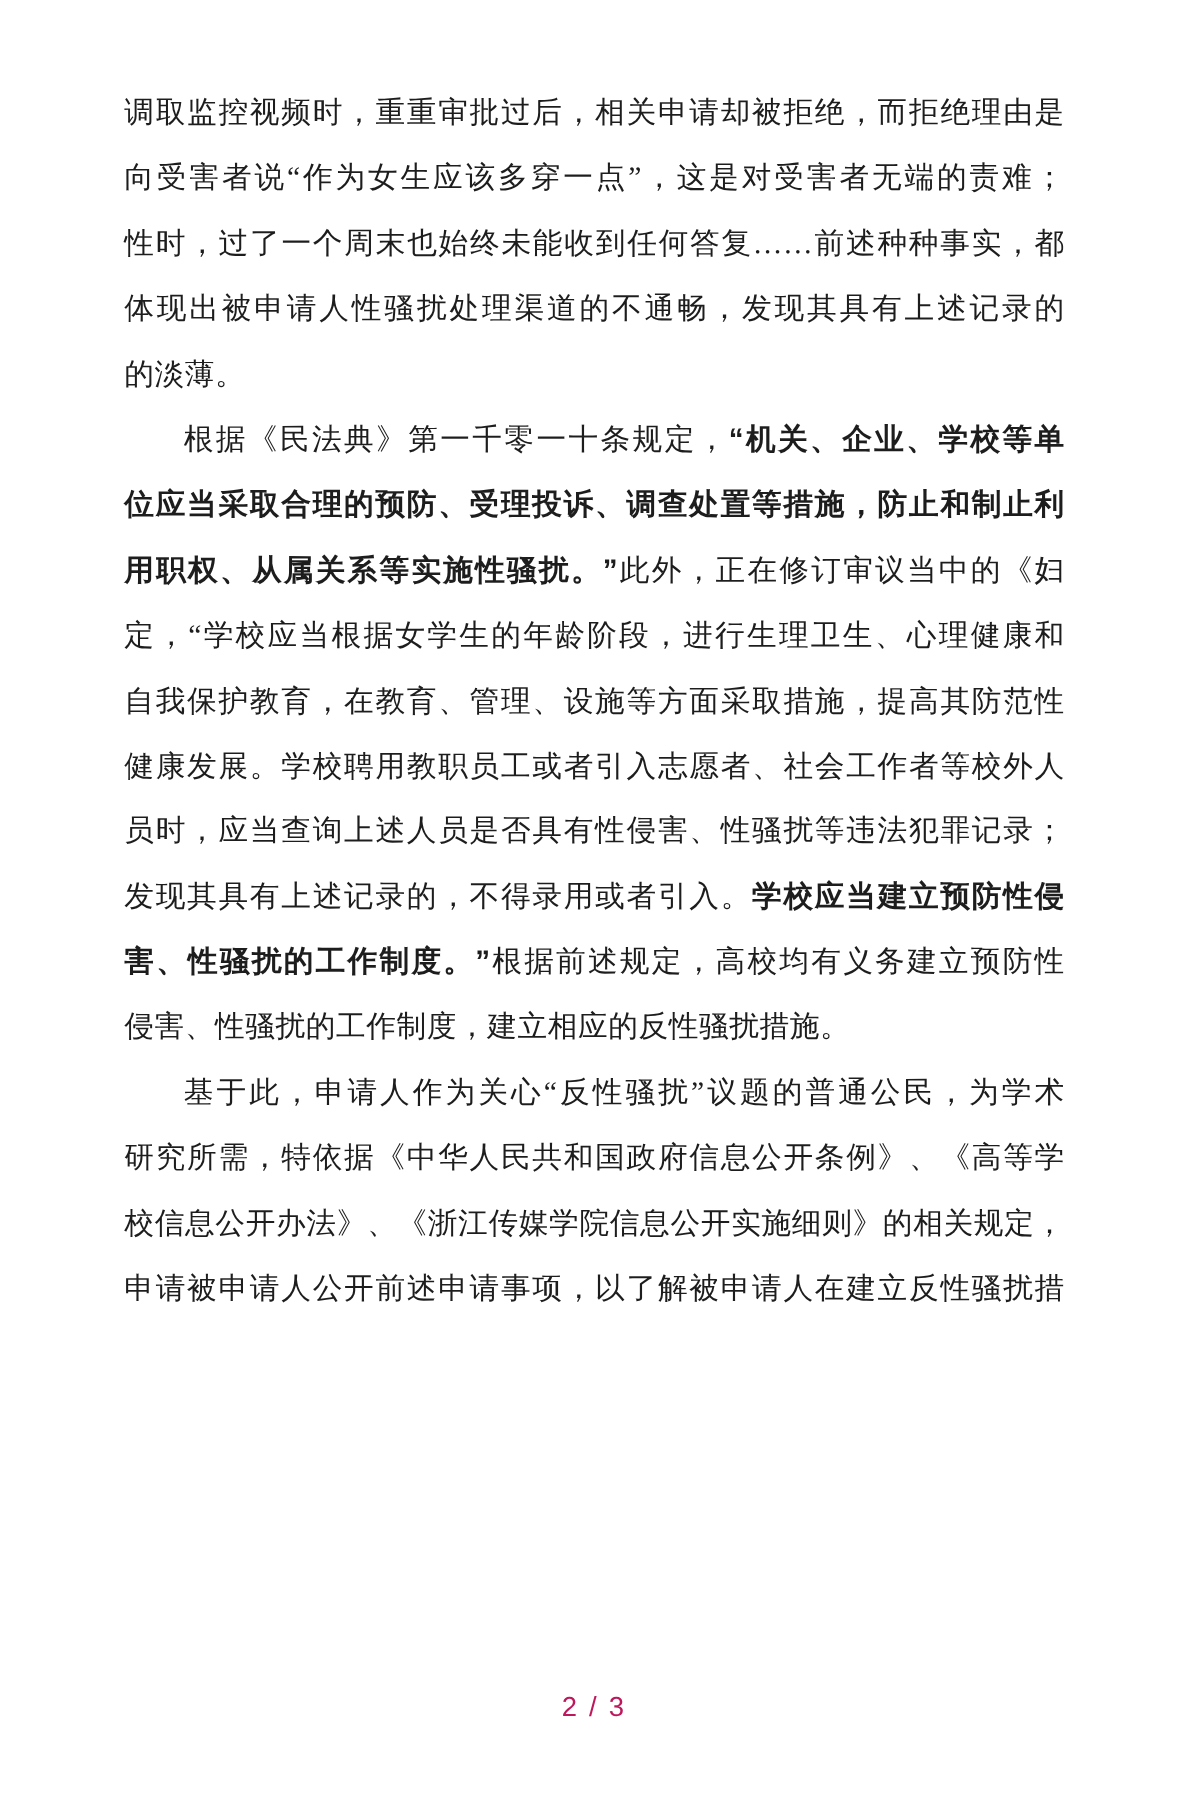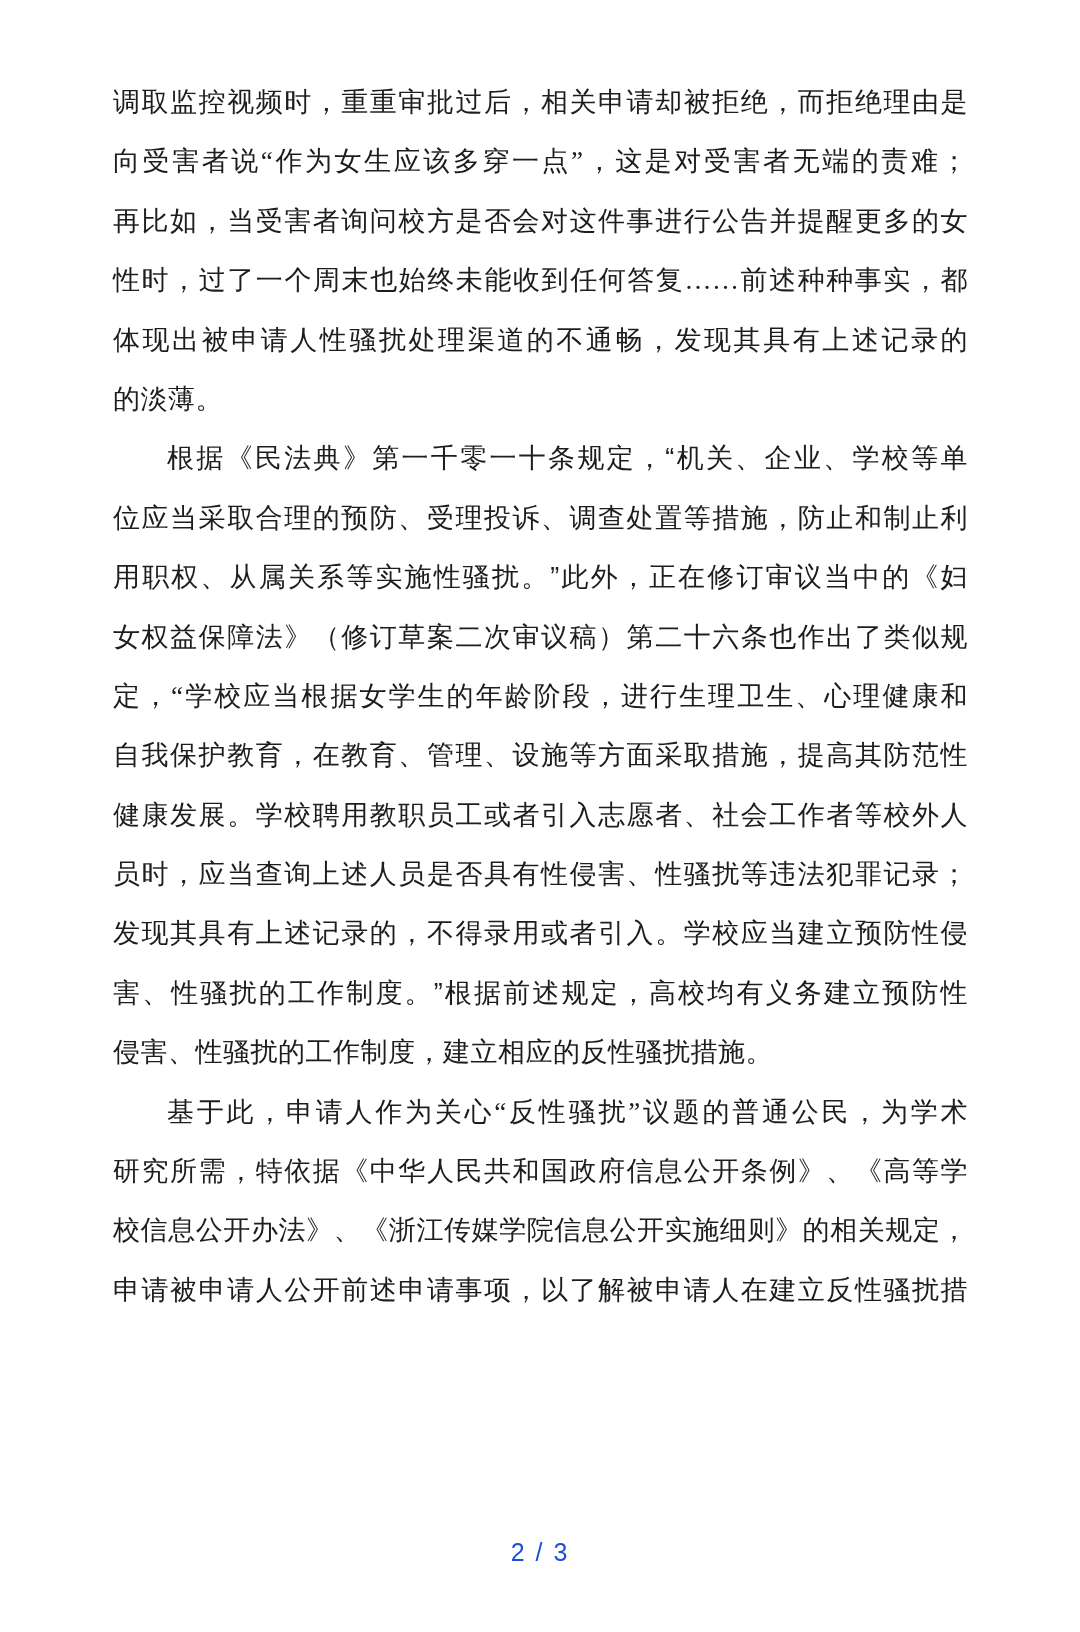--- a/index.html
+++ b/index.html
@@ -35,50 +35,48 @@
   .line.just {
     text-align-last: justify;
   }
   .line.indent {
     text-indent: 2em;
   }
   .run {
     font-weight: 400;
   }
   .run.b {
-    font-weight: 400;
+    font-weight: 700;
     font-family: "Liberation Sans", "DejaVu Sans", sans-serif;
   }
   .footer {
     position: absolute;
     left: 0;
     right: 0;
     top: 1538px;
     text-align: center;
     font-family: "Liberation Sans", "DejaVu Sans", sans-serif;
     font-size: 25px;
     letter-spacing: 2px;
-    color: #1d4ed8;
+    color: #be185d;
   }
 </style>
 </head>
 <body>
 
 <div class="page">
   <div class="content">
       <div class="line just"><span class="run">调取监控视频时，重重审批过后，相关申请却被拒绝，而拒绝理由是</span></div>
       <div class="line just"><span class="run">向受害者说“作为女生应该多穿一点”，这是对受害者无端的责难；</span></div>
-      <div class="line just"><span class="run">再比如，当受害者询问校方是否会对这件事进行公告并提醒更多的女</span></div>
       <div class="line just"><span class="run">性时，过了一个周末也始终未能收到任何答复……前述种种事实，都</span></div>
       <div class="line just"><span class="run">体现出被申请人性骚扰处理渠道的不通畅，发现其具有上述记录的</span></div>
       <div class="line"><span class="run">的淡薄。</span></div>
       <div class="line just indent"><span class="run">根据《民法典》第一千零一十条规定，</span><span class="run b">“机关、企业、学校等单</span></div>
       <div class="line just"><span class="run b">位应当采取合理的预防、受理投诉、调查处置等措施，防止和制止利</span></div>
       <div class="line just"><span class="run b">用职权、从属关系等实施性骚扰。”</span><span class="run">此外，正在修订审议当中的《妇</span></div>
-      <div class="line just"><span class="run">女权益保障法》（修订草案二次审议稿）第二十六条也作出了类似规</span></div>
       <div class="line just"><span class="run">定，“学校应当根据女学生的年龄阶段，进行生理卫生、心理健康和</span></div>
       <div class="line just"><span class="run">自我保护教育，在教育、管理、设施等方面采取措施，提高其防范性</span></div>
       <div class="line just"><span class="run">健康发展。学校聘用教职员工或者引入志愿者、社会工作者等校外人</span></div>
       <div class="line just"><span class="run">员时，应当查询上述人员是否具有性侵害、性骚扰等违法犯罪记录；</span></div>
       <div class="line just"><span class="run">发现其具有上述记录的，不得录用或者引入。</span><span class="run b">学校应当建立预防性侵</span></div>
       <div class="line just"><span class="run b">害、性骚扰的工作制度。”</span><span class="run">根据前述规定，高校均有义务建立预防性</span></div>
       <div class="line"><span class="run">侵害、性骚扰的工作制度，建立相应的反性骚扰措施。</span></div>
       <div class="line just indent"><span class="run">基于此，申请人作为关心“反性骚扰”议题的普通公民，为学术</span></div>
       <div class="line just"><span class="run">研究所需，特依据《中华人民共和国政府信息公开条例》、《高等学</span></div>
       <div class="line just"><span class="run">校信息公开办法》、《浙江传媒学院信息公开实施细则》的相关规定，</span></div>

